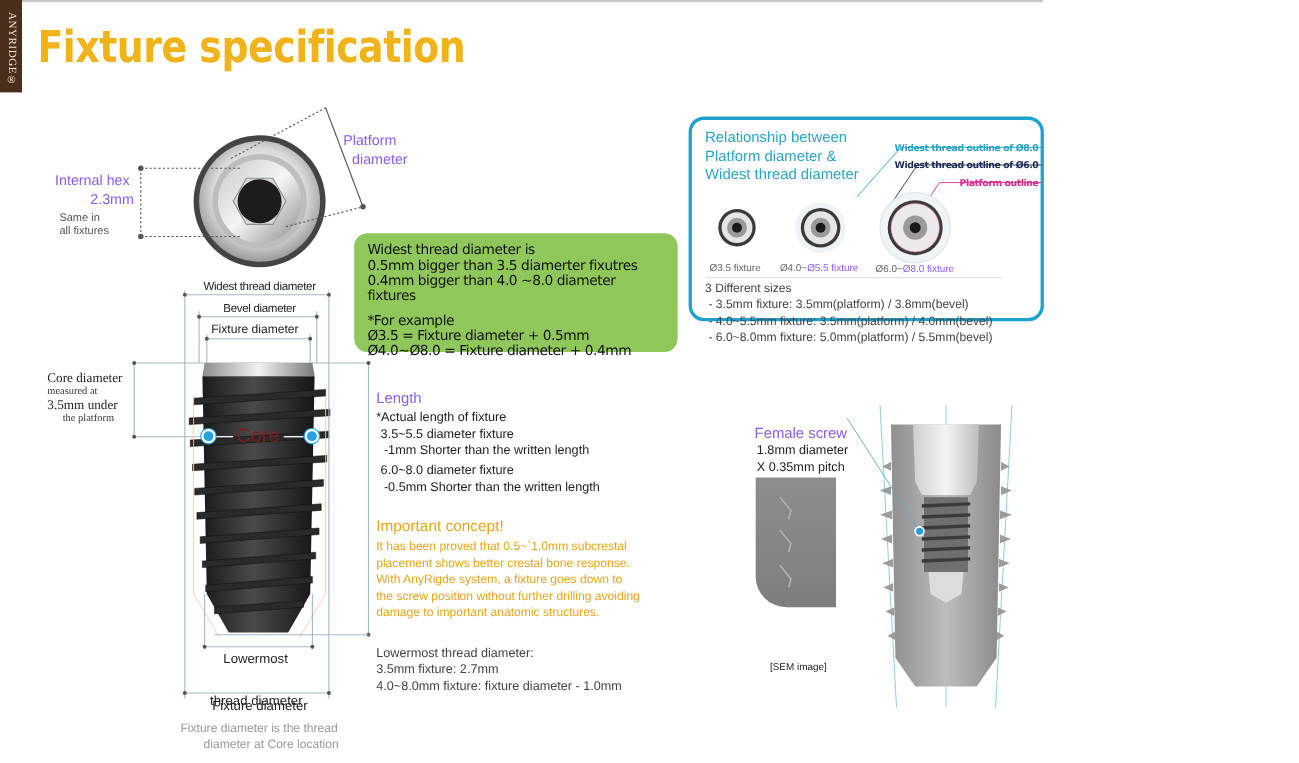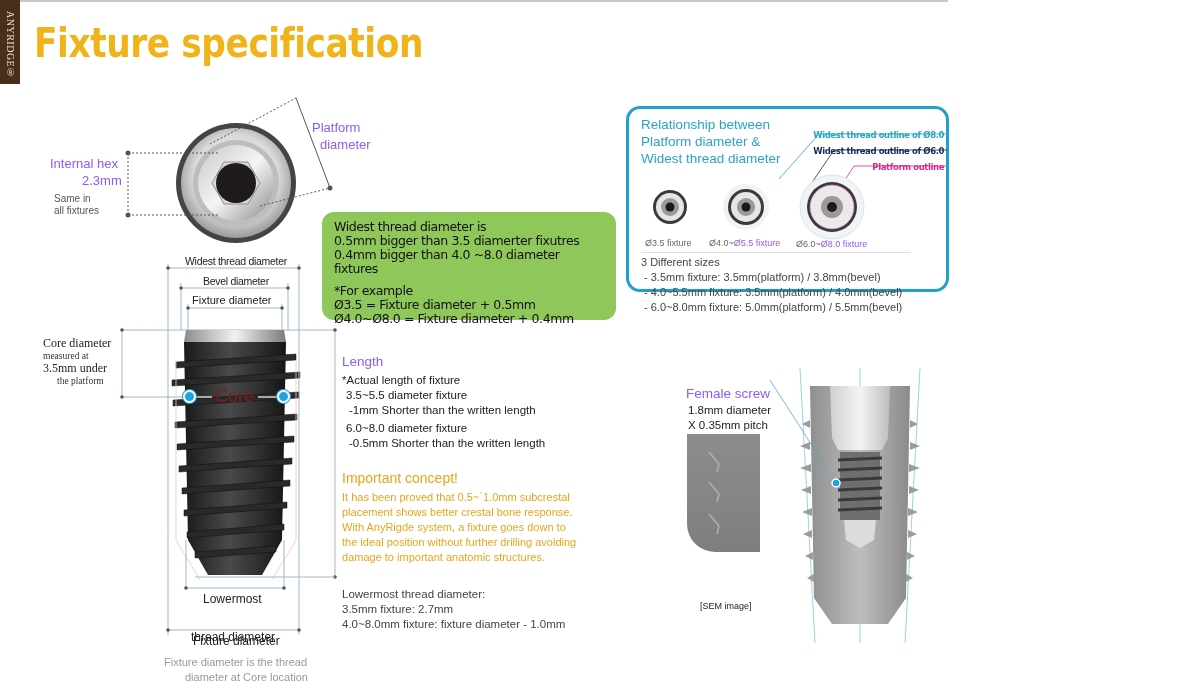--- a/index.html
+++ b/index.html
@@ -236,21 +236,21 @@
   <div style="padding-left:7px">  -1mm Shorter than the written length</div>
   <div style="padding-left:4px;margin-top:3px;"> 6.0~8.0 diameter fixture</div>
   <div style="padding-left:7px">  -0.5mm Shorter than the written length</div>
 </div>
 
 <div class="abs orange" style="left:342px;top:470px;font-size:14px;">Important concept!</div>
 <div class="abs orange" style="left:342px;top:490px;font-size:11px;line-height:15px;white-space:nowrap;">
   <div>It has been proved that 0.5~`1.0mm subcrestal</div>
   <div>placement shows better crestal bone response.</div>
   <div>With AnyRigde  system, a fixture goes down to</div>
-  <div>the ideal position without further drilling avoiding</div>
+  <div>the screw position without further drilling avoiding</div>
   <div>damage to important anatomic structures.</div>
 </div>
 
 <div class="abs" style="left:342px;top:587px;font-size:11.5px;line-height:15px;color:#444;white-space:nowrap;">
   <div>Lowermost thread diameter:</div>
   <div>3.5mm fixture: 2.7mm</div>
   <div>4.0~8.0mm fixture: fixture diameter - 1.0mm</div>
 </div>
 
 <div class="abs cyan" style="left:686px;top:386px;font-size:13.5px;">Female screw</div>

